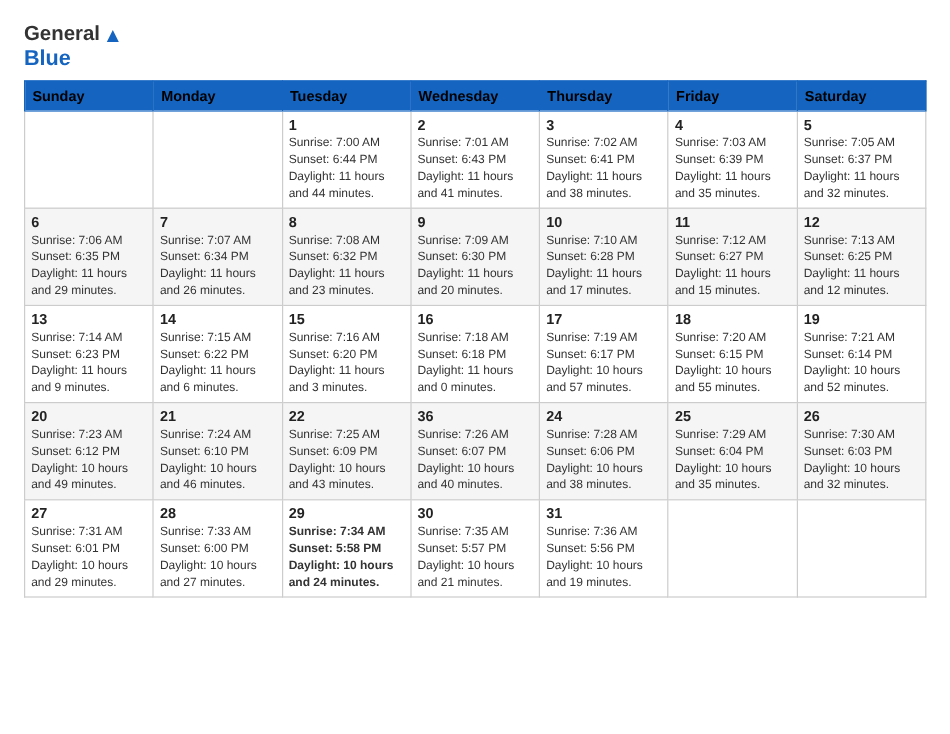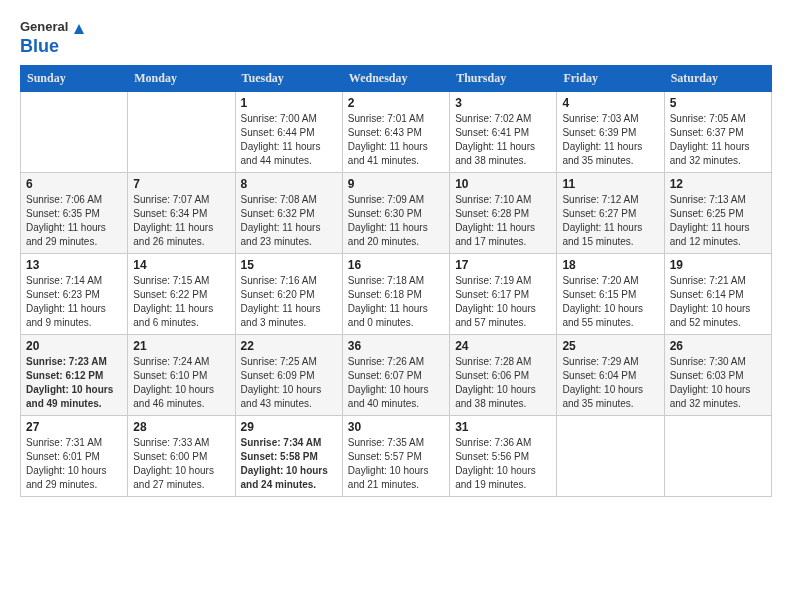--- a/index.html
+++ b/index.html
@@ -38,27 +38,26 @@
       color: #555;
       margin-top: 2px;
     }
     .calendar-table {
       width: 100%;
       border-collapse: collapse;
       font-size: 11px;
     }
     .calendar-table th {
       background: #1565c0;
-      color: #e5e5e5;
+      color: #000000;
       text-align: left;
       padding: 5px 6px;
       font-size: 12px;
       font-weight: bold;
       border: 1px solid #1565c0;
-      font-family: Liberation Serif, serif;
     }
     .calendar-table td {
       border: 1px solid #ccc;
       vertical-align: top;
       padding: 4px 5px;
       width: calc(100% / 7);
       min-height: 80px;
       background: #fff;
     }
     .calendar-table tr:nth-child(even) td {
@@ -80,21 +79,21 @@
     }
   </style>
 </head>
 <body>
 
 <div class="page">
   <div class="header">
     <div class="logo">
         <div style="display: flex; flex-direction: column; align-items: flex-start; line-height: 1.15;">
           <div style="display: flex; align-items: center; gap: 2px;">
-            <span style="font-weight: bold; font-size: 13px; color: rgb(51, 51, 51);">General</span>
+            <span style="font-weight: bold; font-size: 17px; color: rgb(51, 51, 51);">General</span>
             <svg width="18" height="18" viewBox="0 0 18 18">
               <polygon points="4,16 14,16 9,6" fill="#1565c0"></polygon>
             </svg>
           </div>
           <div><span style="font-weight: bold; font-size: 18px; color: rgb(21, 101, 192);">Blue</span></div>
         </div>
       </div>
     <div class="title-block">
       <div class="month-title"></div>
       <div class="location"></div>
@@ -232,21 +231,21 @@
           <td>
             <div class="day-number">19</div>
             <div class="day-detail" style="white-space: pre-line;">Sunrise: 7:21 AM
 Sunset: 6:14 PM
 Daylight: 10 hours and 52 minutes.</div>
           </td>
         </tr>
         <tr>
           <td>
             <div class="day-number">20</div>
-            <div class="day-detail" style="white-space: pre-line; font-weight: bold;">Sunrise: 7:23 AM
+            <div class="day-detail" style="white-space: pre-line;">Sunrise: 7:23 AM
 Sunset: 6:12 PM
 Daylight: 10 hours and 49 minutes.</div>
           </td>
           <td>
             <div class="day-number">21</div>
             <div class="day-detail" style="white-space: pre-line;">Sunrise: 7:24 AM
 Sunset: 6:10 PM
 Daylight: 10 hours and 46 minutes.</div>
           </td>
           <td>

